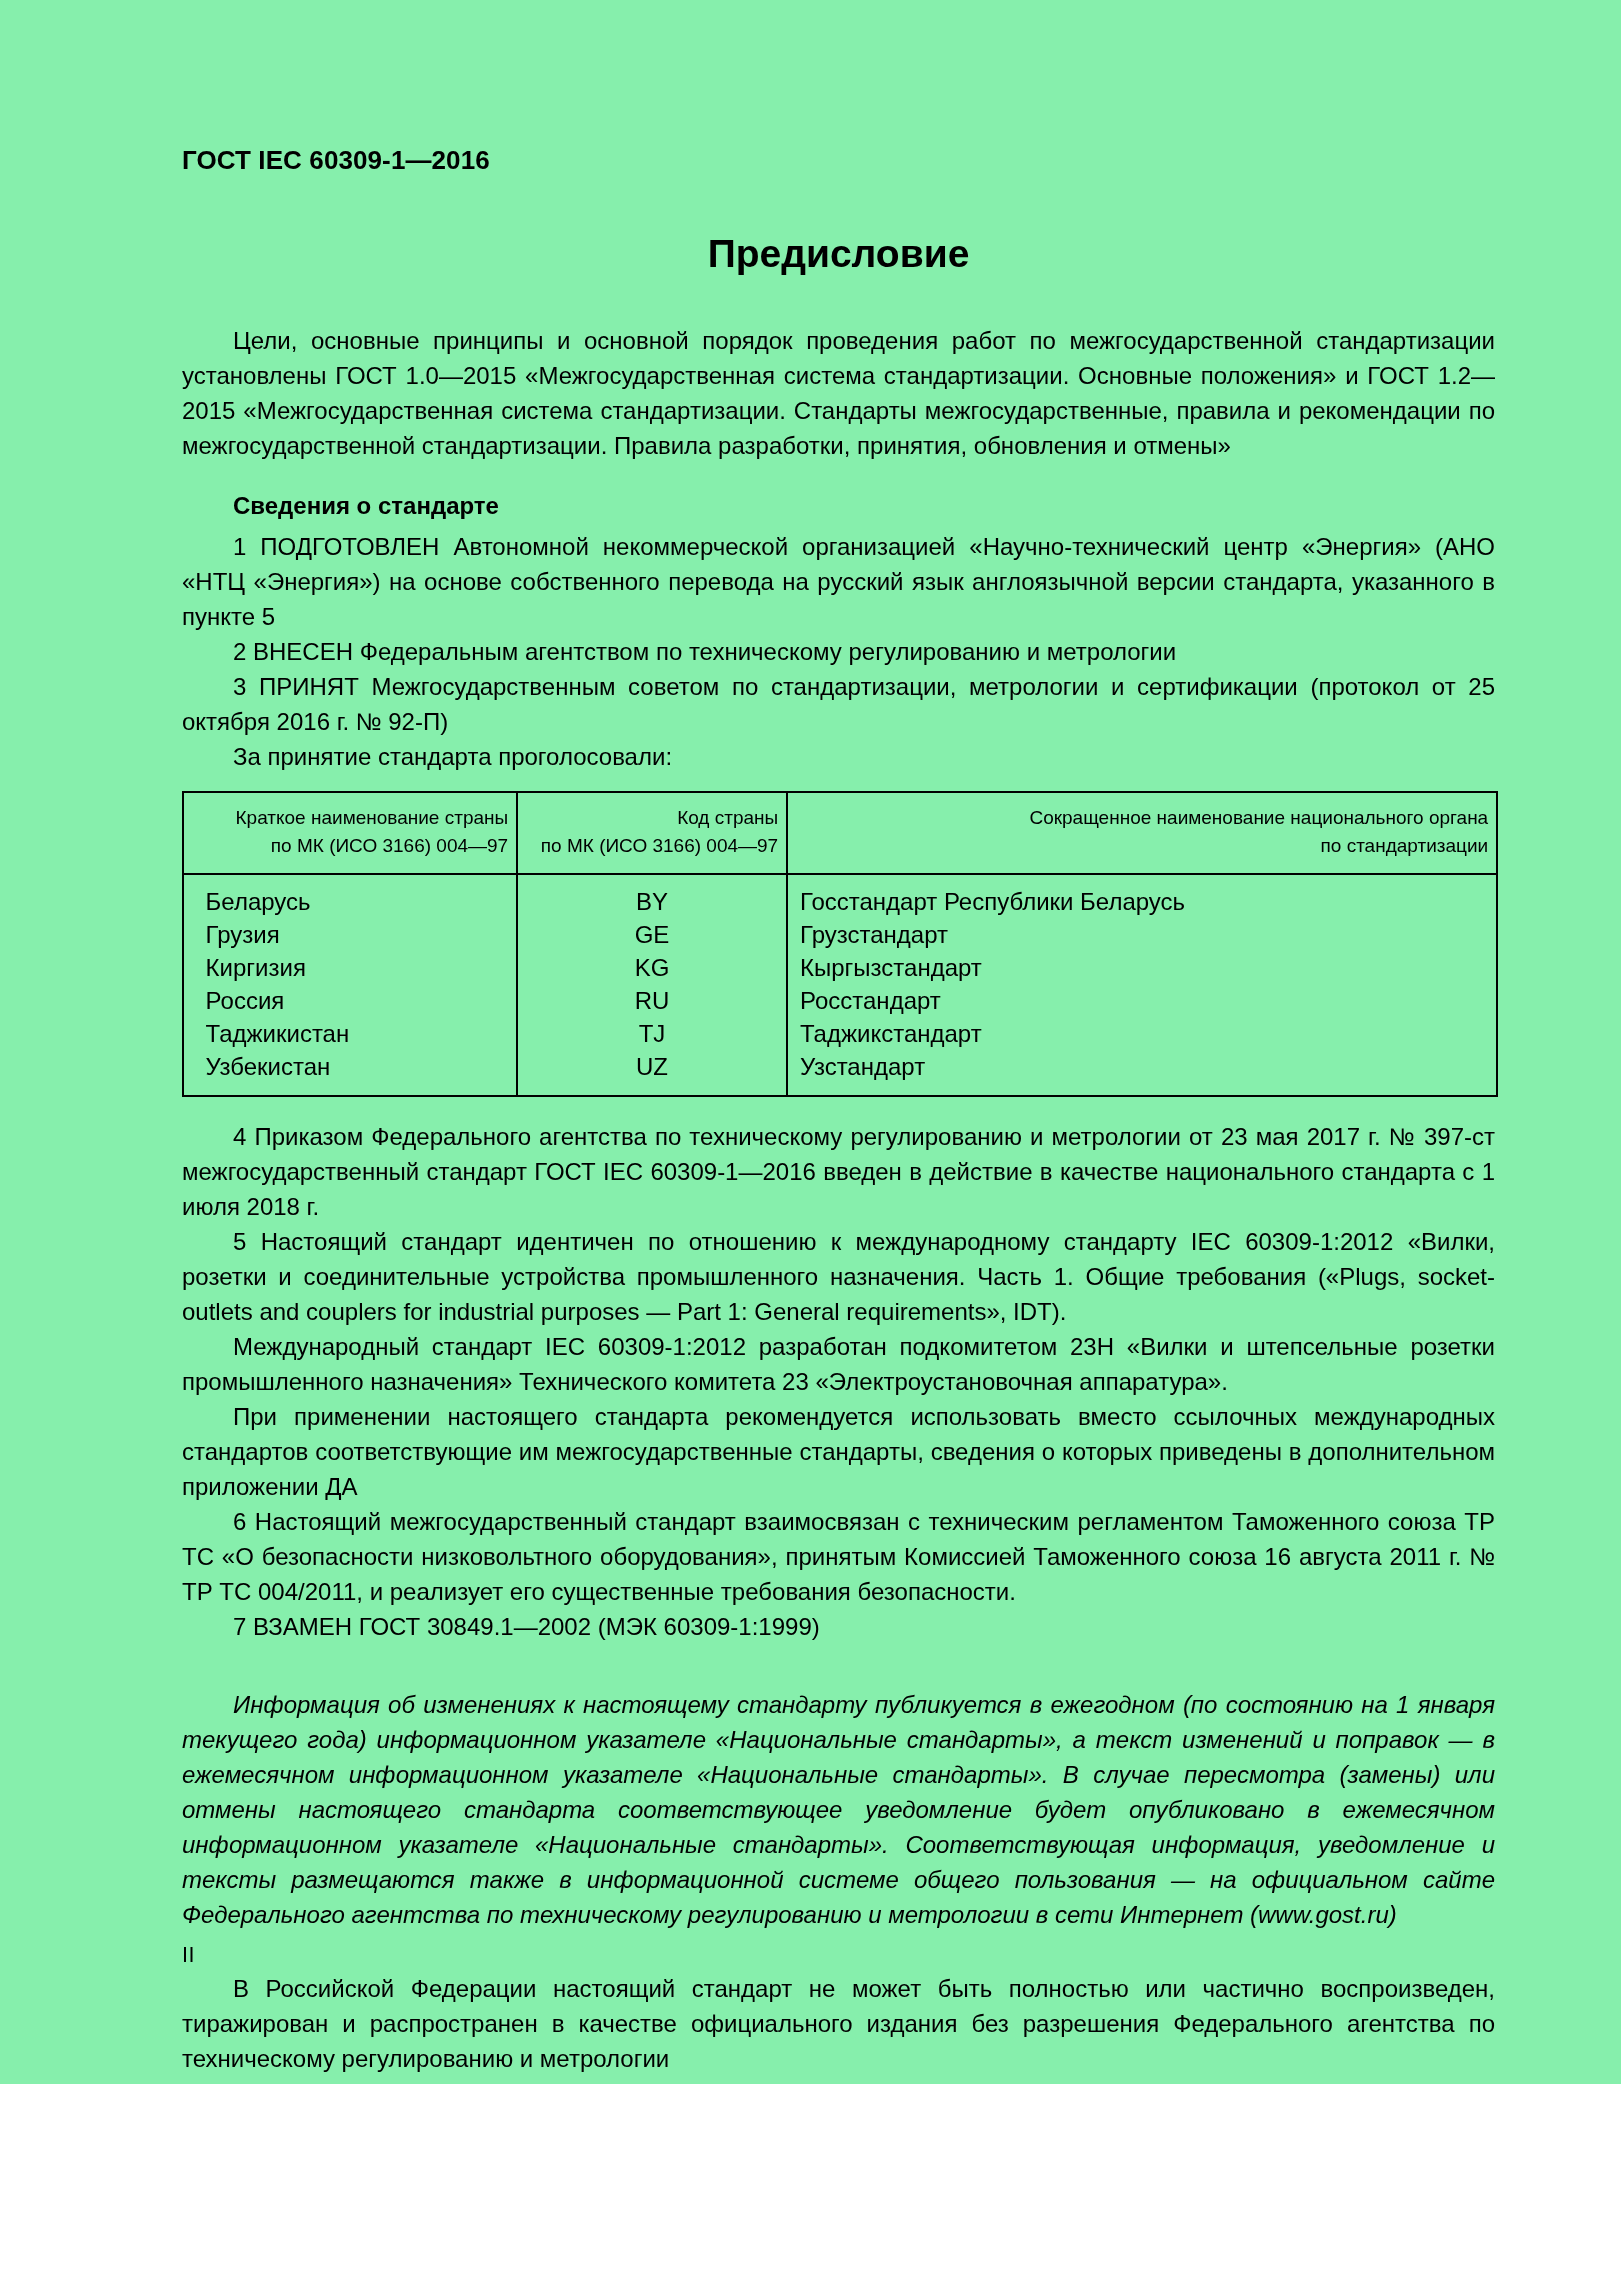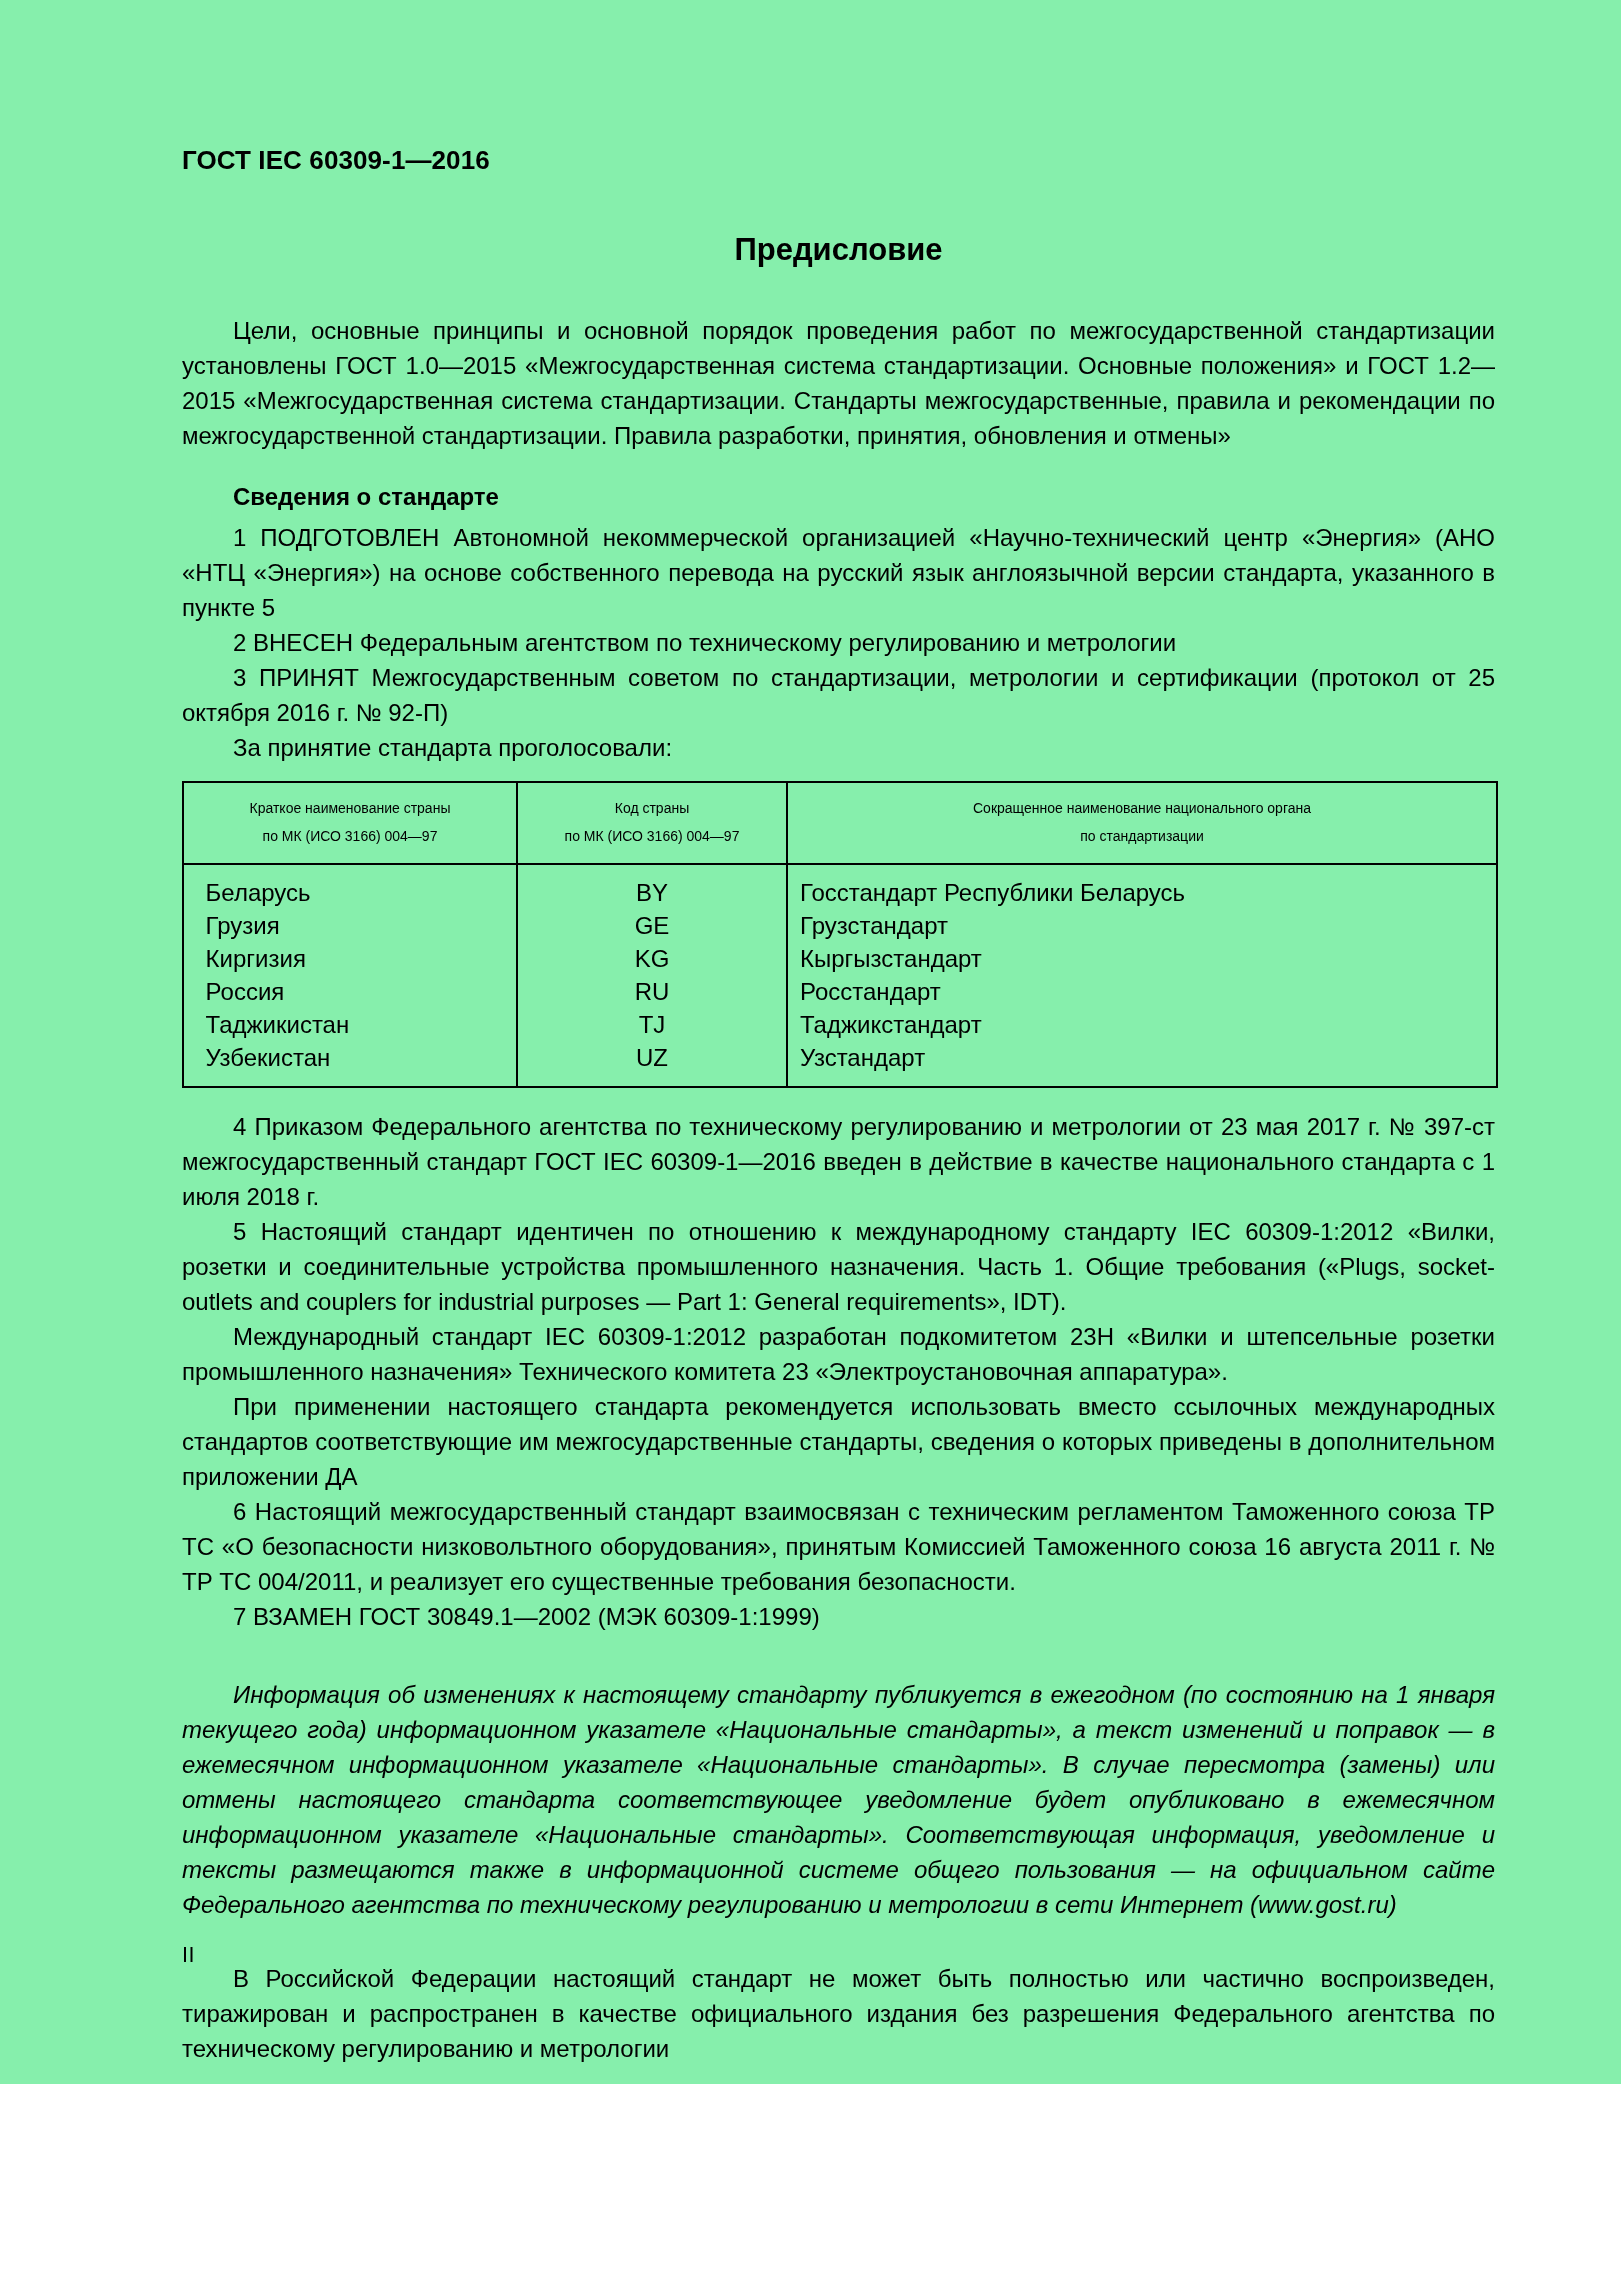--- a/index.html
+++ b/index.html
@@ -33,21 +33,21 @@
     font-size: 26px;
     font-weight: bold;
     letter-spacing: 0.1px;
     margin: 0 0 0 0;
     line-height: 1.2;
   }
 
   
   .doc-title {
     text-align: center;
-    font-size: 31px;
+    font-size: 39px;
     font-weight: bold;
     margin: 55px 0 0 0;
     line-height: 1.2;
   }
 
   
   p.body {
     font-size: 24px;
     line-height: 35px;
     text-align: justify;
@@ -77,23 +77,23 @@
     table-layout: fixed;
   }
   table.vote th,
   table.vote td {
     border: 2px solid #000000;
     padding: 0;
     vertical-align: top;
   }
   table.vote thead th {
     font-weight: normal;
-    font-size: 14px;
+    font-size: 19px;
     line-height: 28px;
-    text-align: center;
+    text-align: right;
     padding: 10.8px 7.8px 12.7px 7.8px;
   }
   table.vote tbody td {
     font-size: 24px;
     line-height: 33px;
     text-align: left;
     padding: 0;
   }
   table.vote tbody td .cell-pad {
     padding: 10.8px 0 11.8px 0;

